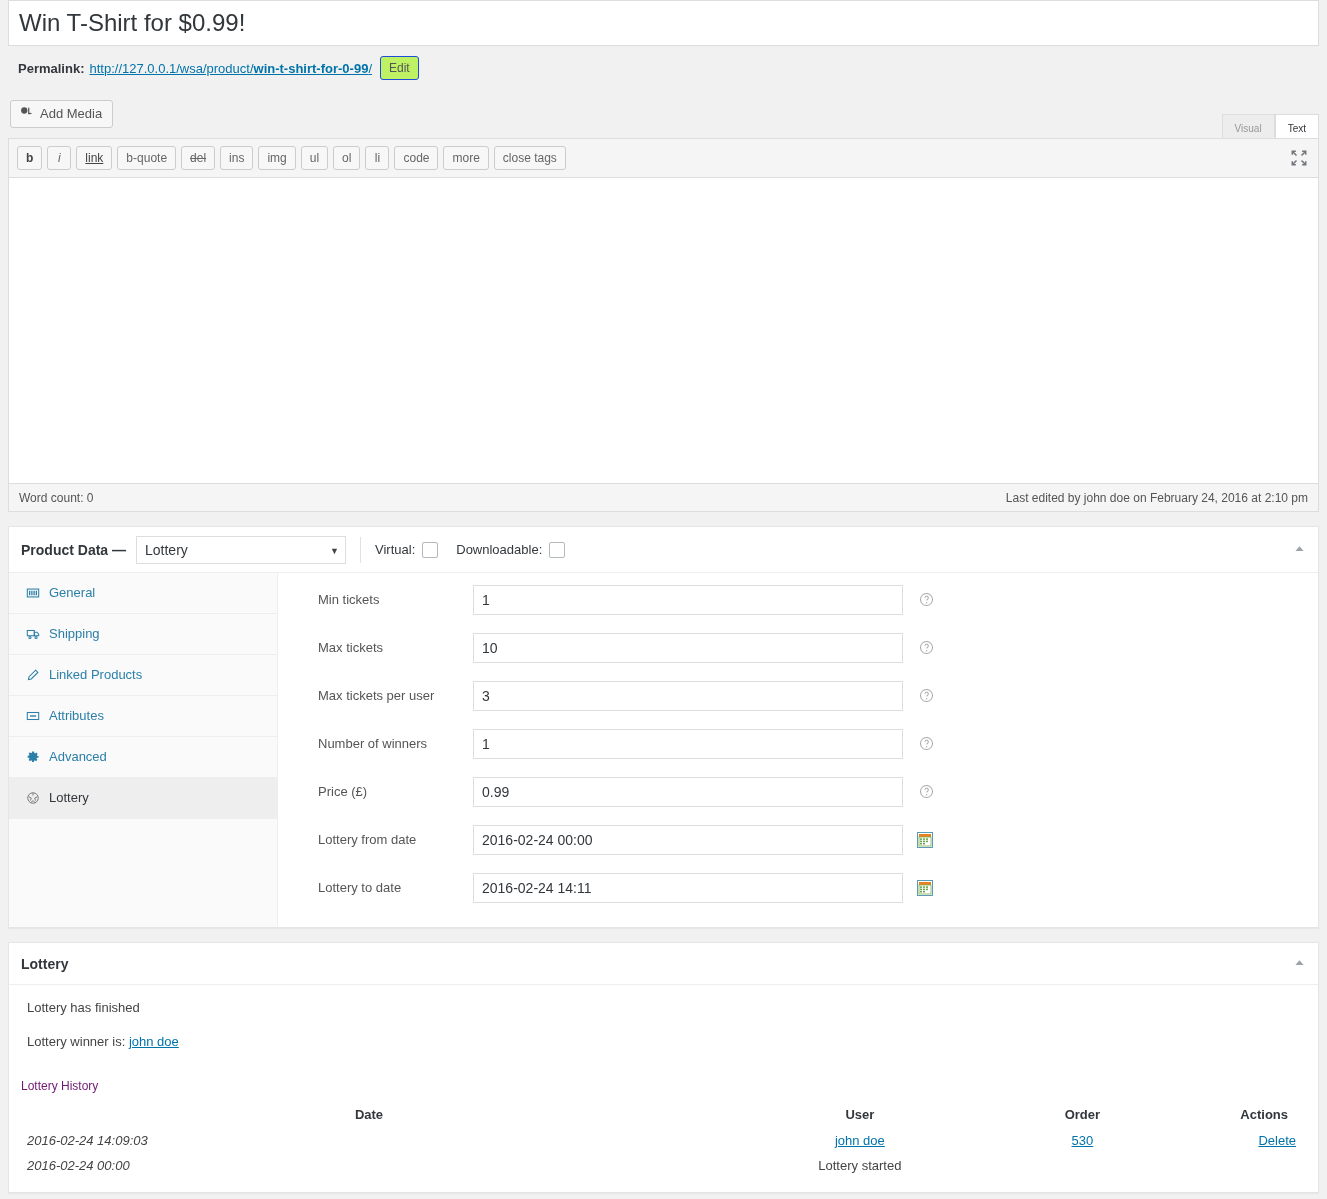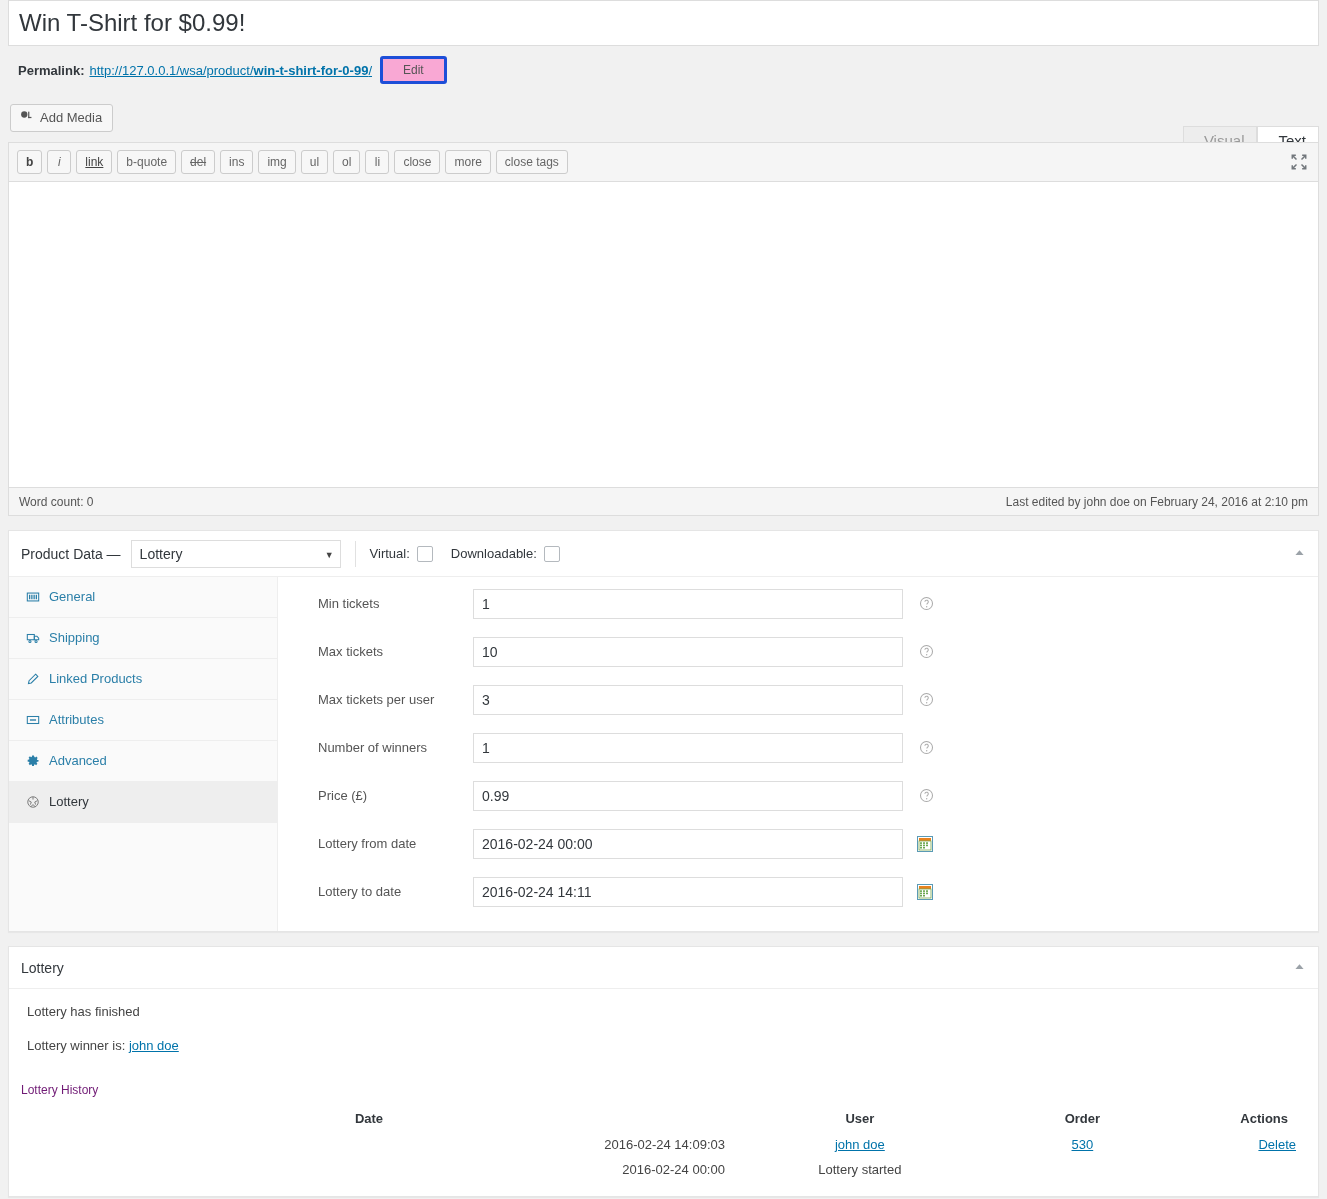--- a/index.html
+++ b/index.html
@@ -51,27 +51,27 @@
   .permalink-label { font-weight: bold; color: #32373c; text-align: center; }
   .permalink-link {
     color: #0073aa;
     text-decoration: underline;
     margin-left: 5px;
     font-size: 13px;
   }
   .permalink-link b { font-weight: bold; }
   .btn-small {
     display: inline-block;
-    border: 3px solid #1d4ed8;
-    background: #f9a8d4;
+    border: 1px solid #1d4ed8;
+    background: #bef264;
     color: #555;
     border-radius: 3px;
     font-size: 12px;
     line-height: 20px;
-    padding: 1px 20px;
+    padding: 1px 8px;
     margin-left: 8px;
     cursor: pointer;
     font-family: "Liberation Sans", sans-serif;
   }
 
   
   .editor-panel {
     margin: 6px 8px 0 8px;
     position: relative;
   }
@@ -102,27 +102,27 @@
     right: 0;
     bottom: 0px;
     display: flex;
     align-items: flex-end;
   }
   .ed-tab {
     border: 1px solid #ddd;
     border-bottom: none;
     background: #ededed;
     color: #999;
-    padding: 5px 12px 6px 20px;
-    font-size: 15px;
+    padding: 5px 12px 6px 12px;
+    font-size: 10px;
     line-height: 18px;
     cursor: pointer;
     margin: 0;
     position: relative;
-    top: 14px;
+    top: 6px;
   }
   .ed-tab.active {
     background: #fff;
     color: #32373c;
     border-color: #ddd;
   }
 
   .ed-toolbar {
     background: #f5f5f5;
     border: 1px solid #ddd;
@@ -198,21 +198,21 @@
   .mb-header {
     border-bottom: 1px solid #eee;
     padding: 0 12px;
     height: 46px;
     display: flex;
     align-items: center;
     position: relative;
   }
   .mb-title {
     font-size: 14px;
-    font-weight: normal;
+    font-weight: bold;
     color: #32373c;
     margin-right: 10px;
   }
   .pd-select {
     border: 1px solid #ddd;
     background: #fff;
     height: 28px;
     width: 210px;
     font-size: 14px;
     color: #32373c;
@@ -365,21 +365,21 @@
     text-align: center;
     font-size: 13px;
   }
   table.hist td {
     padding: 5px 4px;
     color: #444;
     text-align: center;
     font-size: 13px;
   }
   table.hist th.c-date, table.hist td.c-date { width: 55%; text-align: center; }
-  table.hist td.c-date { text-align: right; padding-left: 27px; }
+  table.hist td.c-date { text-align: left; padding-left: 18px; font-style: italic; }
   table.hist th.c-user, table.hist td.c-user { width: 20%; }
   table.hist th.c-order, table.hist td.c-order { width: 14%; }
   table.hist th.c-act, table.hist td.c-act { width: 11%; text-align: right; padding-right: 22px; }
   table.hist th.c-act { text-align: right; padding-right: 30px; }
 </style>
 </head>
 <body>
 
 <div class="page">
 
@@ -418,21 +418,21 @@
       <span class="qt-btn b">b</span>
       <span class="qt-btn i">i</span>
       <span class="qt-btn link">link</span>
       <span class="qt-btn">b-quote</span>
       <span class="qt-btn del">del</span>
       <span class="qt-btn">ins</span>
       <span class="qt-btn">img</span>
       <span class="qt-btn">ul</span>
       <span class="qt-btn">ol</span>
       <span class="qt-btn">li</span>
-      <span class="qt-btn">close</span>
+      <span class="qt-btn">code</span>
       <span class="qt-btn">more</span>
       <span class="qt-btn">close tags</span>
 
       <span class="fullscreen-btn">
         <svg viewBox="0 0 20 20" width="18" height="18" fill="none" stroke="#72777c" stroke-width="1.6">
           <path d="M2.5 6.5v-4h4"></path>
             <path d="M17.5 6.5v-4h-4"></path>
           <path d="M2.5 13.5v4h4"></path>
             <path d="M17.5 13.5v4h-4"></path>
           <path d="M3.2 3.2l4 4"></path>

